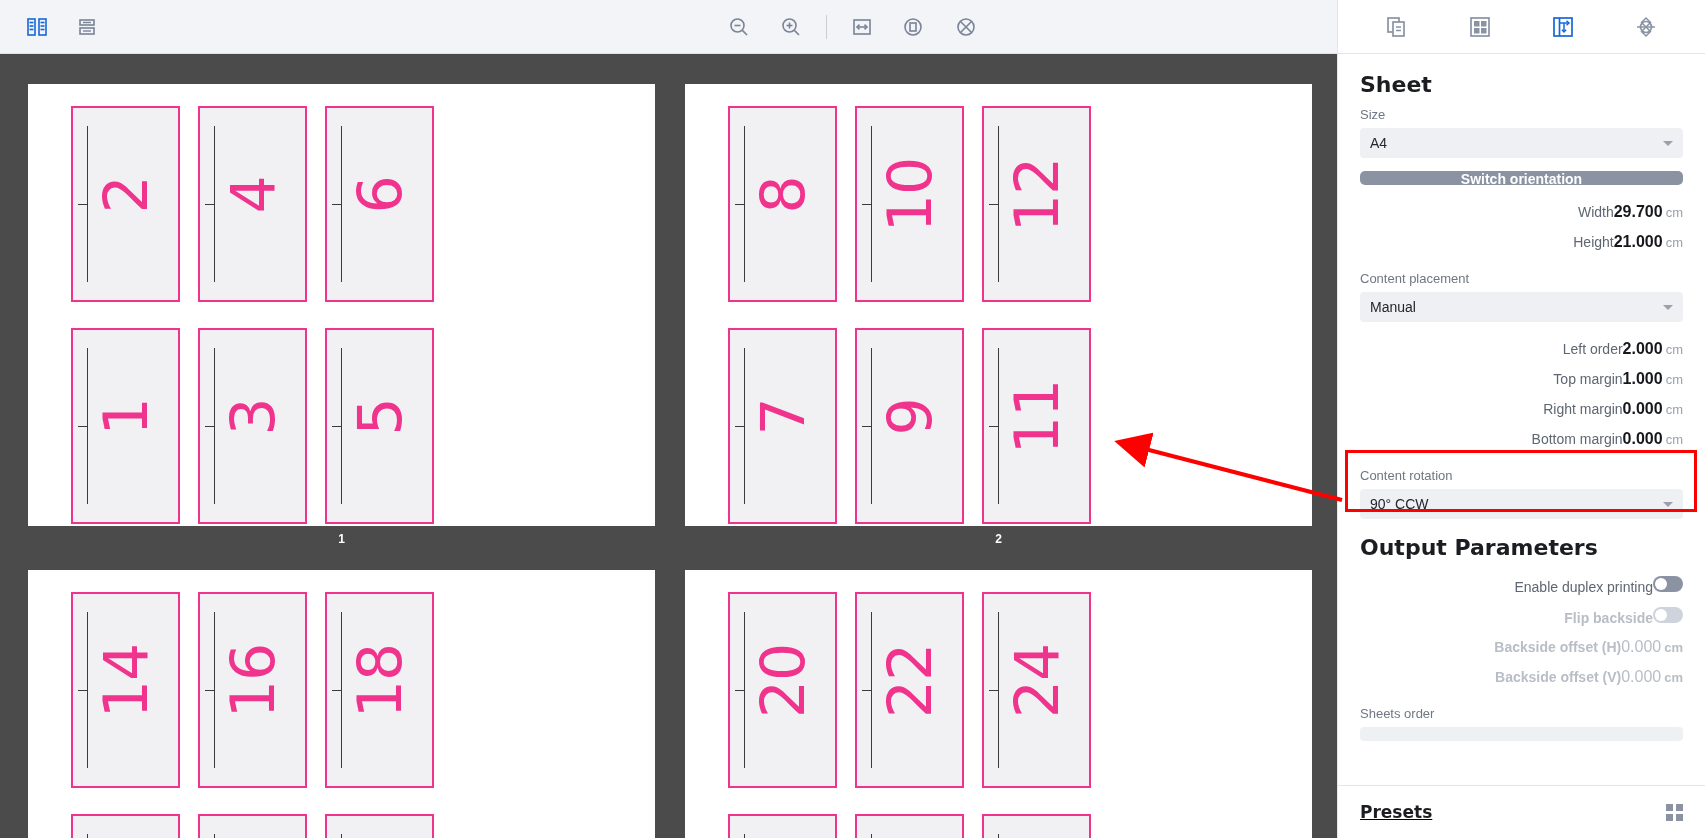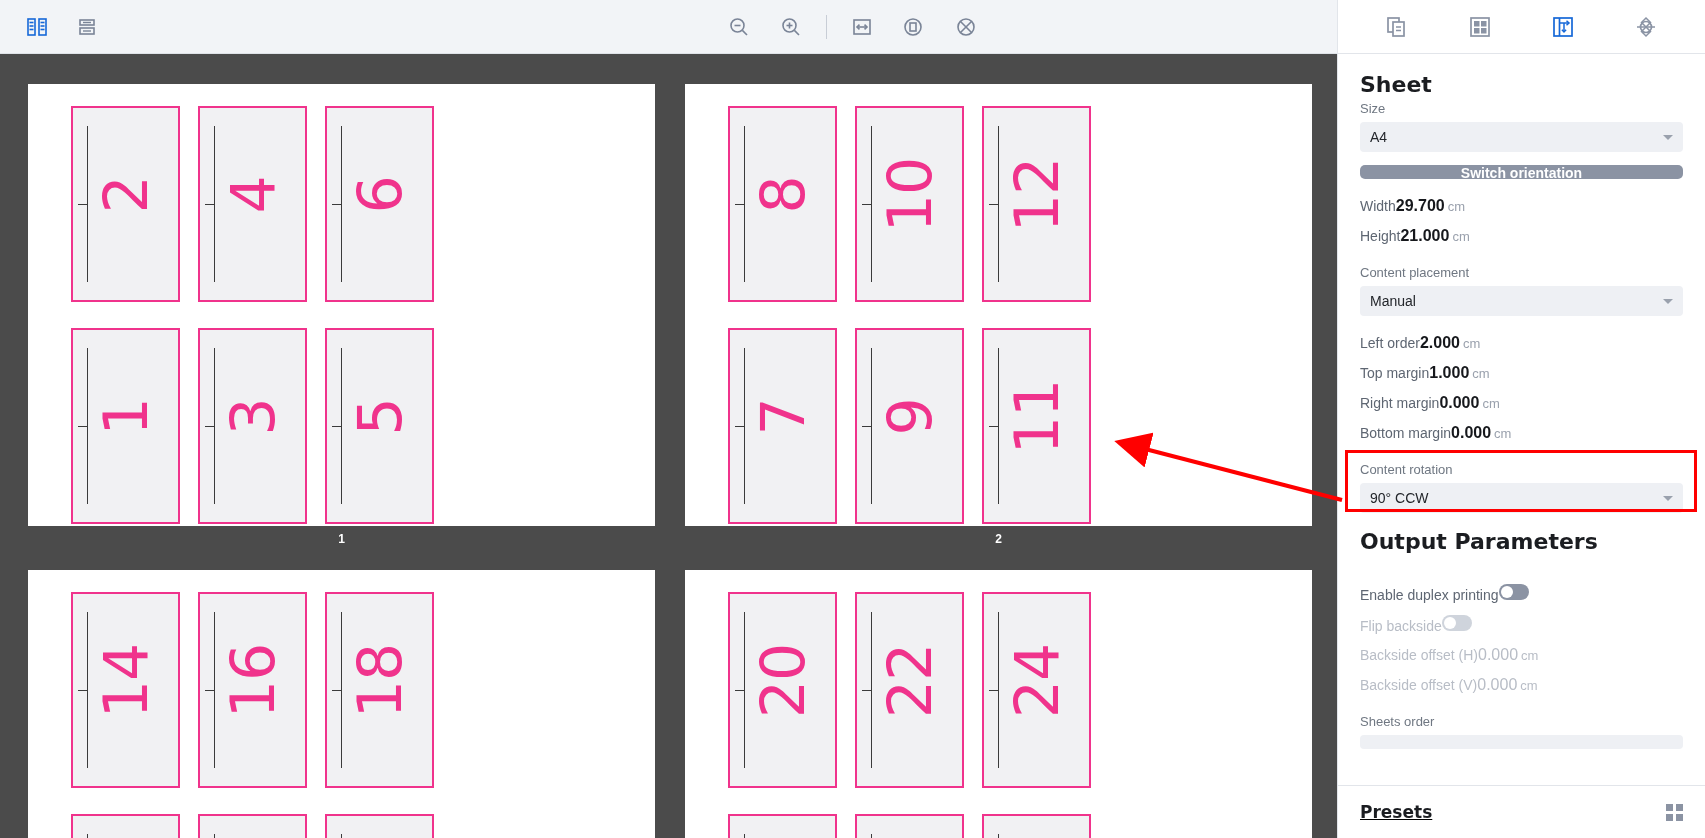--- a/index.html
+++ b/index.html
@@ -142,24 +142,24 @@
     position: relative;
     display: flex; flex-direction: column;
     overflow: hidden;
   }
   .rpanel-scroll { flex: 1; overflow: hidden; padding: 18px 22px 0 22px; }
 
   .sec-title {
     font-size: 22px;
     font-weight: bold;
     color: #1b1d21;
-    margin-bottom: 4px;
+    margin-bottom: 10px;
     font-family: "DejaVu Sans", sans-serif;
   }
-  .sec-title.tight { margin-top: 16px; margin-bottom: 24px; }
+  .sec-title.tight { margin-top: 16px; margin-bottom: 10px; }
 
   .field-label {
     font-size: 13px;
     color: #6f7782;
     margin-bottom: 6px;
   }
   .select {
     width: 100%;
     background: #eef0f4;
     border-radius: 4px;
@@ -187,28 +187,28 @@
     font-size: 14px;
     font-weight: bold;
     border: none;
     border-radius: 5px;
     height: 14px;
     cursor: pointer;
     margin-bottom: 12px;
   }
 
   .kv {
-    display: flex; align-items: baseline; justify-content: flex-start;
+    display: flex; align-items: baseline; justify-content: flex-end;
     padding: 6px 0;
     font-size: 14px;
   }
   .kv .k { color: #5e6672; }
   .kv .v { color: #16181c; font-weight: bold; font-size: 16px; }
   .kv .u { color: #9aa1ad; font-weight: normal; font-size: 13px; margin-left: 3px; }
-  .kv.disabled .k, .kv.disabled .v, .kv.disabled .u { color: #b8bdc6; font-weight: normal; }
+  .kv.disabled .k, .kv.disabled .v, .kv.disabled .u { color: #b8bdc6; font-weight: bold; }
   .kv.disabled .v { font-weight: normal; }
 
   .toggle {
     width: 30px; height: 16px;
     border-radius: 8px;
     background: #8b93a3;
     position: relative;
     cursor: pointer;
     flex: none;
   }

